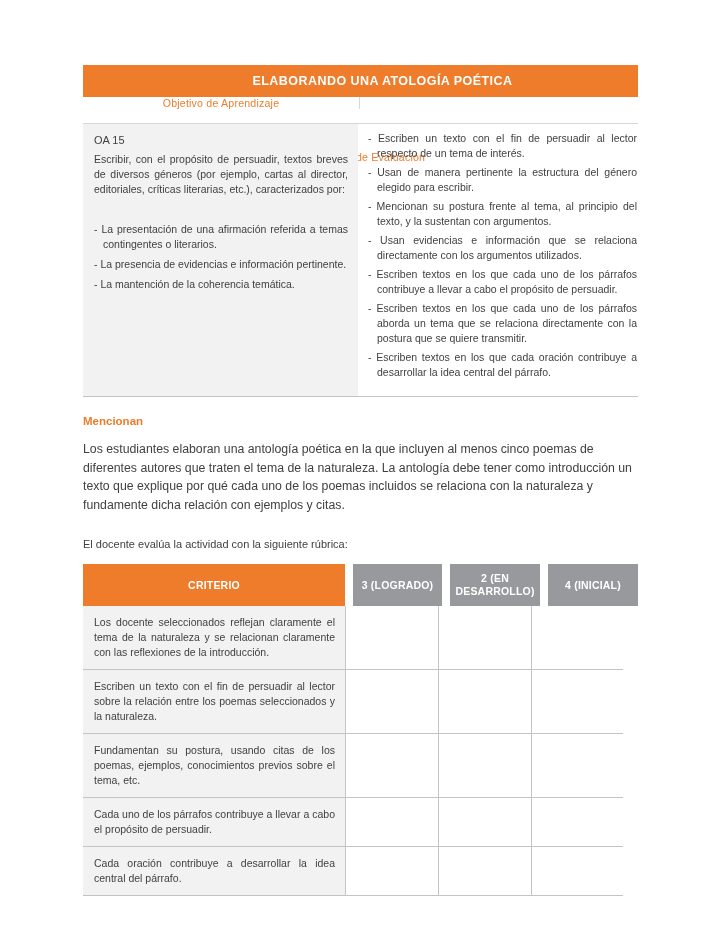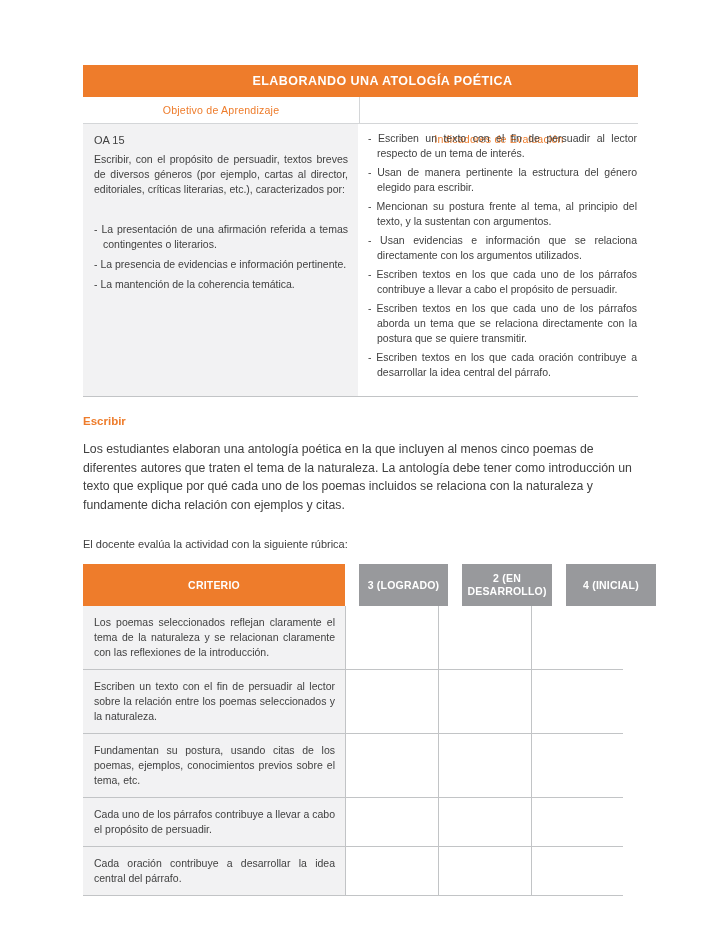--- a/index.html
+++ b/index.html
@@ -18,21 +18,21 @@
   
   .banner{
     height:32px;background:var(--accent);
     display:flex;align-items:center;justify-content:center;padding-left:44px;
   }
   .banner-title{
     color:#ffffff;font-weight:bold;font-size:12.5px;letter-spacing:.45px;
   }
 
   
-  .subheads{display:flex;height:27px;border-bottom:1px solid var(--line_light);}
+  .subheads{display:flex;height:27px;border-bottom:1px solid var(--line_light);flex-direction:column;}
   .subhead{
     display:flex;align-items:center;justify-content:center;
     color:var(--accent);font-size:10.6px;letter-spacing:.2px;
   }
   .subhead.left{width:277px;border-right:1px solid var(--line_light);}
   .subhead.right{flex:1;margin-top:42px;}
 
   
   .twocol{display:flex;border-bottom:1px solid var(--line_mid);}
   .col-obj{
@@ -50,21 +50,21 @@
   .dash-item::before{content:"- ";}
   .col-ind .dash-item{margin-bottom:4px;}
 
   
   .activity-label{margin-top:18px;color:var(--accent);font-weight:bold;font-size:11.5px;}
   .activity-desc{margin-top:13px;font-size:12.3px;line-height:18.5px;}
   .rubric-intro{margin-top:24px;font-size:11px;}
 
   
   .rubric{margin-top:14px;width:540px;}
-  .rubric-head{display:grid;grid-template-columns:262px 89px 90px 90px;column-gap:14px;}
+  .rubric-head{display:grid;grid-template-columns:262px 89px 90px 90px;column-gap:8px;}
   .h-cell{
     height:42px;background:var(--header_gray);
     display:flex;align-items:center;justify-content:center;
     color:#ffffff;font-weight:bold;font-size:10.5px;text-align:center;
     letter-spacing:.2px;line-height:13px;padding:0 6px;
   }
   .h-cell.criterio{background:var(--accent);}
   .rubric-row{display:grid;grid-template-columns:262px 93px 93px 92px;}
   .c-cell{
     background:var(--cell_gray);border-bottom:1px solid var(--line_mid);
@@ -98,34 +98,34 @@
       <div class="dash-item">Escriben un texto con el fin de persuadir al lector respecto de un tema de interés.</div>
       <div class="dash-item">Usan de manera pertinente la estructura del género elegido para escribir.</div>
       <div class="dash-item">Mencionan su postura frente al tema, al principio del texto, y la sustentan con argumentos.</div>
       <div class="dash-item">Usan evidencias e información que se relaciona directamente con los argumentos utilizados.</div>
       <div class="dash-item">Escriben textos en los que cada uno de los párrafos contribuye a llevar a cabo el propósito de persuadir.</div>
       <div class="dash-item">Escriben textos en los que cada uno de los párrafos aborda un tema que se relaciona directamente con la postura que se quiere transmitir.</div>
       <div class="dash-item">Escriben textos en los que cada oración contribuye a desarrollar la idea central del párrafo.</div>
     </div>
   </div>
 
-  <div class="activity-label">Escribir</div>
+  <div class="activity-label">Mencionan</div>
   <p class="activity-desc">Los estudiantes elaboran una antología poética en la que incluyen al menos cinco poemas de diferentes autores que traten el tema de la naturaleza. La antología debe tener como introducción un texto que explique por qué cada uno de los poemas incluidos se relaciona con la naturaleza y fundamente dicha relación con ejemplos y citas.</p>
   <p class="rubric-intro">El docente evalúa la actividad con la siguiente rúbrica:</p>
 
   <div class="rubric">
     <div class="rubric-head">
       <div class="h-cell criterio">CRITERIO</div>
       <div class="h-cell">3 (LOGRADO)</div>
       <div class="h-cell">2 (EN DESARROLLO)</div>
       <div class="h-cell">4 (INICIAL)</div>
     </div>
 
     <div class="rubric-row">
-      <div class="c-cell">Los poemas seleccionados reflejan claramente el tema de la naturaleza y se relacionan claramente con las reflexiones de la introducción.</div>
+      <div class="c-cell">Los docente seleccionados reflejan claramente el tema de la naturaleza y se relacionan claramente con las reflexiones de la introducción.</div>
       <div class="s-cell"></div>
       <div class="s-cell"></div>
       <div class="s-cell"></div>
     </div>
     <div class="rubric-row">
       <div class="c-cell">Escriben un texto con el fin de persuadir al lector sobre la relación entre los poemas seleccionados y la naturaleza.</div>
       <div class="s-cell"></div>
       <div class="s-cell"></div>
       <div class="s-cell"></div>
     </div>

